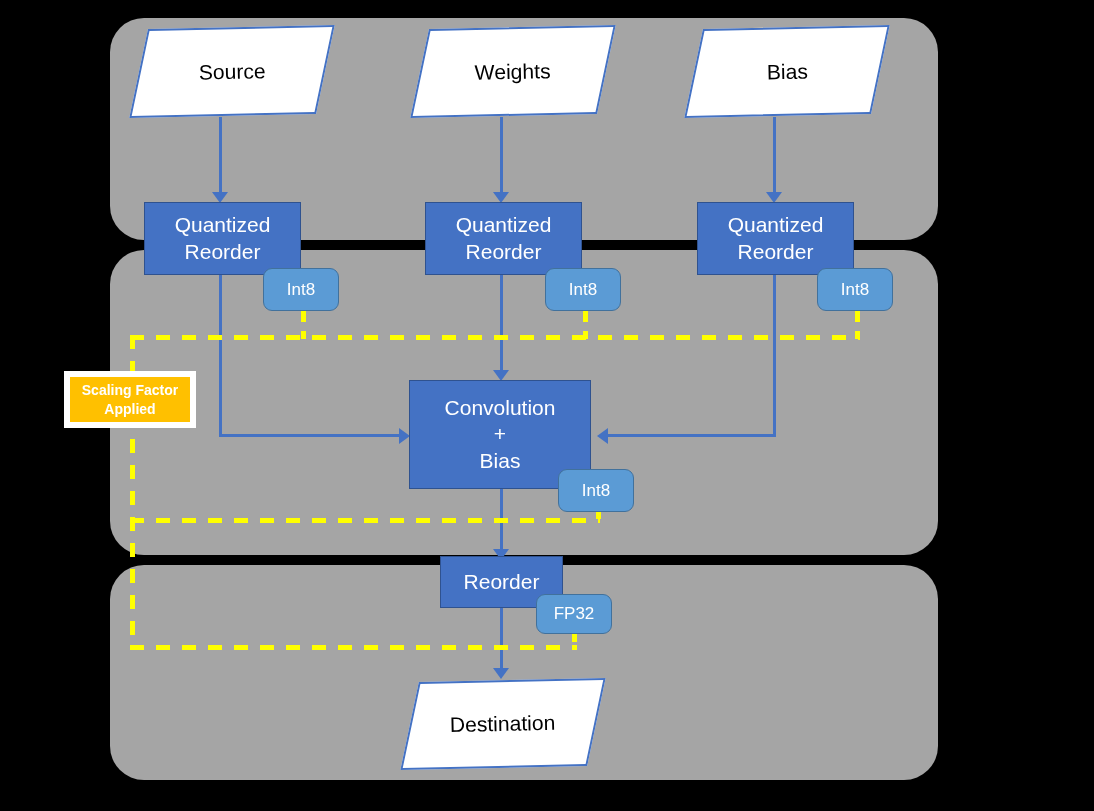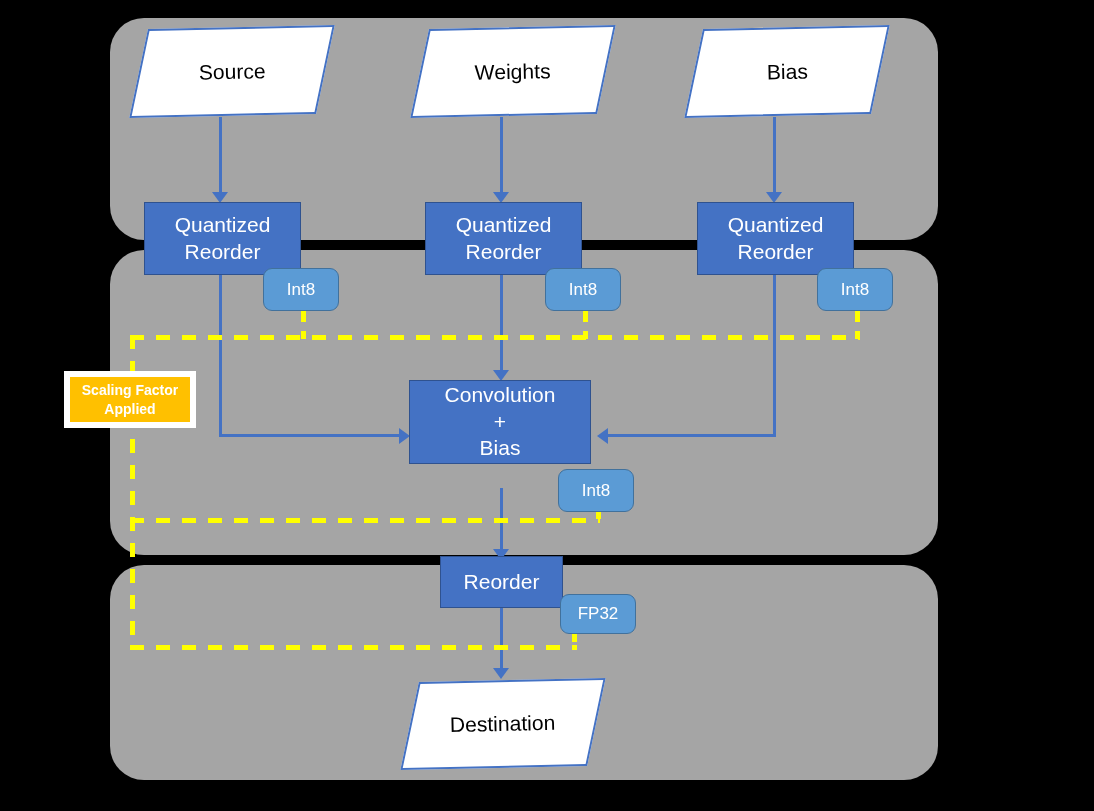--- a/index.html
+++ b/index.html
@@ -196,33 +196,33 @@
   </div>
 
   <div class="procbox" style="left:697px; top:202px; width:157px; height:73px;">
     <span>Quantized</span>
     <span>Reorder</span>
   </div>
   <div class="badge" style="left:817px; top:268px; width:76px; height:43px;">
     <span>Int8</span>
   </div>
 
-  <div class="procbox" style="left:409px; top:380px; width:182px; height:84px;">
+  <div class="procbox" style="left:409px; top:380px; width:182px; height:109px;">
     <span>Convolution</span>
     <span>+</span>
     <span>Bias</span>
   </div>
   <div class="badge" style="left:558px; top:469px; width:76px; height:43px;">
     <span>Int8</span>
   </div>
 
   <div class="procbox" style="left:440px; top:556px; width:123px; height:52px;">
     <span>Reorder</span>
   </div>
-  <div class="badge" style="left:536px; top:594px; width:76px; height:40px;margin-left:24px;">
+  <div class="badge" style="left:536px; top:594px; width:76px; height:40px;">
     <span>FP32</span>
   </div>
 
   <div class="para" style="left:410px; top:680px; width:186px; height:88px; transform: skewX(-13deg) rotate(-1.2deg);">
     <span class="lbl">Destination</span>
   </div>
 
   <div class="note" style="left:64px; top:371px; width:132px; height:57px;">
     <span>Scaling Factor</span>
     <span>Applied</span>

